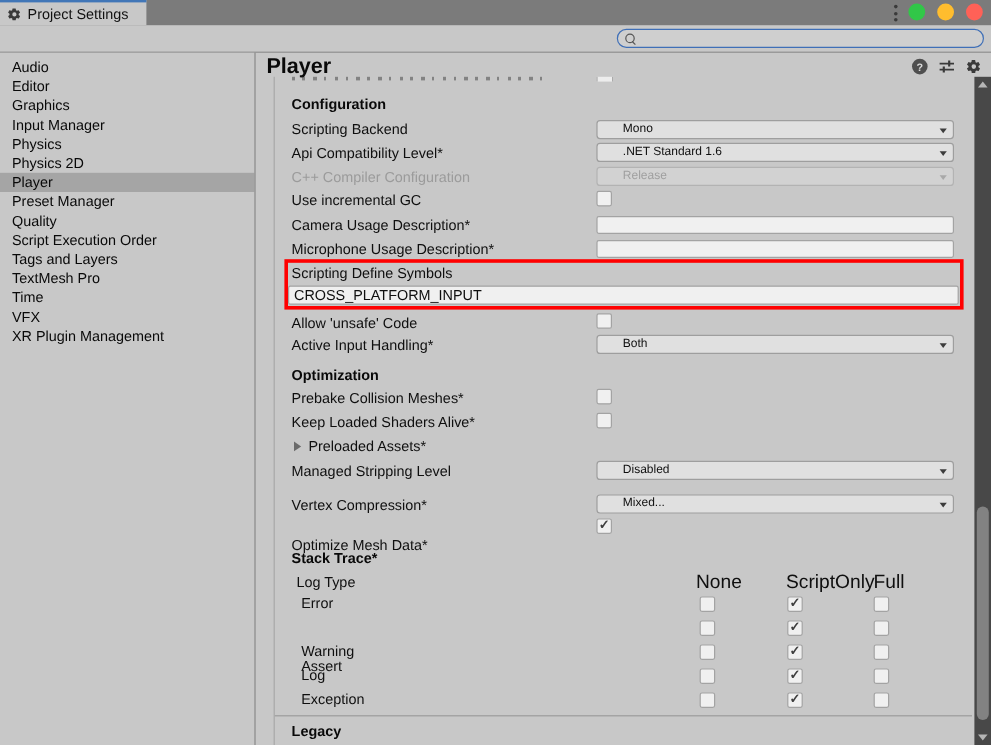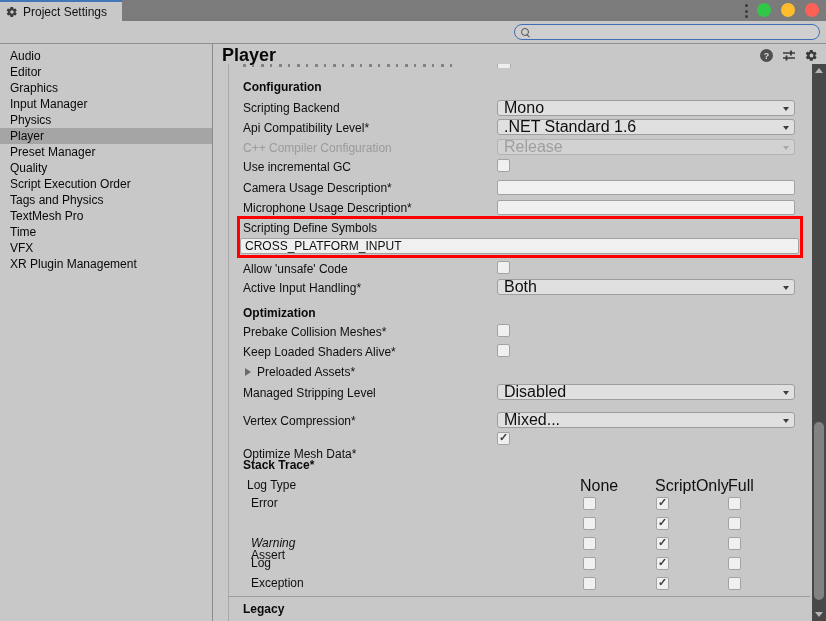--- a/index.html
+++ b/index.html
@@ -33,21 +33,21 @@
   
   .main-title{position:absolute;left:222px;top:45px;font-size:18px;font-weight:bold;color:#090909;}
   .hdr-icons{position:absolute;right:8px;top:49px;display:flex;gap:9px;align-items:center;}
   .help{width:13px;height:13px;border-radius:50%;background:#4f4f4f;color:#d9d9d9;font-size:9px;font-weight:bold;
         display:flex;align-items:center;justify-content:center;cursor:pointer;}
   
   .sect{position:absolute;left:243px;font-size:12px;font-weight:bold;color:#090909;}
   .lbl{position:absolute;left:243px;font-size:12px;color:#0f0f0f;white-space:nowrap;}
   .lbl.disabled{color:#9b9b9b;}
   .dd{position:absolute;left:497px;width:298px;height:16px;background:#e0e0e0;border:1px solid #9e9e9e;border-radius:3px;
-      box-sizing:border-box;font-size:16px;line-height:14px;padding-left:6px;cursor:pointer;}
+      box-sizing:border-box;font-size:10px;line-height:14px;padding-left:21px;cursor:pointer;}
   .dd .arr{position:absolute;right:5px;top:6px;width:0;height:0;border-left:3.5px solid transparent;border-right:3.5px solid transparent;border-top:4px solid #3c3c3c;}
   .dd.disabled{background:#d2d2d2;border-color:#b3b3b3;color:#9f9f9f;cursor:default;}
   .dd.disabled .arr{border-top-color:#a8a8a8;}
   .tf{position:absolute;left:497px;width:298px;height:15px;background:#f0f0f0;border:1px solid #a3a3a3;border-radius:2px;
       box-sizing:border-box;font-size:12px;line-height:13px;padding-left:4px;}
   .cb{position:absolute;width:13px;height:13px;background:#f0f0f0;border:1px solid #a3a3a3;border-radius:2px;box-sizing:border-box;cursor:pointer;}
   .cb.checked::after{content:"\2713";position:absolute;left:1px;top:-2px;font-size:11px;color:#3e3e3e;font-weight:bold;}
   .fold{position:absolute;left:245px;width:0;height:0;border-top:4px solid transparent;border-bottom:4px solid transparent;border-left:6px solid #6a6a6a;cursor:pointer;}
   .redbox{position:absolute;left:237px;top:216px;width:566px;height:42px;border:3px solid #ff0000;box-sizing:border-box;z-index:6;pointer-events:none;}
   .sds-input{position:absolute;left:240px;top:238px;width:559px;height:16px;background:#f0f0f0;border:1px solid #a3a3a3;border-radius:2px;
@@ -95,25 +95,26 @@
     </div>
   </div>
 
   <div class="sidebar">
       <div>
         <div class="side-item">Audio</div>
         <div class="side-item">Editor</div>
         <div class="side-item">Graphics</div>
         <div class="side-item">Input Manager</div>
         <div class="side-item">Physics</div>
+        <div class="side-item">Physics 2D</div>
         <div class="side-item selected">Player</div>
         <div class="side-item">Preset Manager</div>
         <div class="side-item">Quality</div>
         <div class="side-item">Script Execution Order</div>
-        <div class="side-item">Tags and Physics</div>
+        <div class="side-item">Tags and Layers</div>
         <div class="side-item">TextMesh Pro</div>
         <div class="side-item">Time</div>
         <div class="side-item">VFX</div>
         <div class="side-item">XR Plugin Management</div>
       </div>
     </div>
   <div class="vdivider"></div>
   <div class="contentline"></div>
 
   <div class="main-title">Player</div>
@@ -200,21 +201,21 @@
       <span class="st-col" style="left: 655px;">ScriptOnly</span>
       <span class="st-col" style="left: 728px;">Full</span>
       <span class="st-lbl" style="top: 496px;">Error</span>
       <span class="cb" style="left: 583px; top: 497px; pointer-events: auto;"></span>
       <span class="cb checked" style="left: 656px; top: 497px; pointer-events: auto;"></span>
       <span class="cb" style="left: 728px; top: 497px; pointer-events: auto;"></span>
       <span class="st-lbl" style="top: 536px; margin-top: 12px;">Assert</span>
       <span class="cb" style="left: 583px; top: 517px; pointer-events: auto;"></span>
       <span class="cb checked" style="left: 656px; top: 517px; pointer-events: auto;"></span>
       <span class="cb" style="left: 728px; top: 517px; pointer-events: auto;"></span>
-      <span class="st-lbl" style="top: 536px; font-style: italic;">Warning</span>
+      <span class="st-lbl" style="top: 536px;">Warning</span>
       <span class="cb" style="left: 583px; top: 537px; pointer-events: auto;"></span>
       <span class="cb checked" style="left: 656px; top: 537px; pointer-events: auto;"></span>
       <span class="cb" style="left: 728px; top: 537px; pointer-events: auto;"></span>
       <span class="st-lbl" style="top: 556px; text-align: center;">Log</span>
       <span class="cb" style="left: 583px; top: 557px; pointer-events: auto;"></span>
       <span class="cb checked" style="left: 656px; top: 557px; pointer-events: auto;"></span>
       <span class="cb" style="left: 728px; top: 557px; pointer-events: auto;"></span>
       <span class="st-lbl" style="top: 576px;">Exception</span>
       <span class="cb" style="left: 583px; top: 577px; pointer-events: auto;"></span>
       <span class="cb checked" style="left: 656px; top: 577px; pointer-events: auto;"></span>

